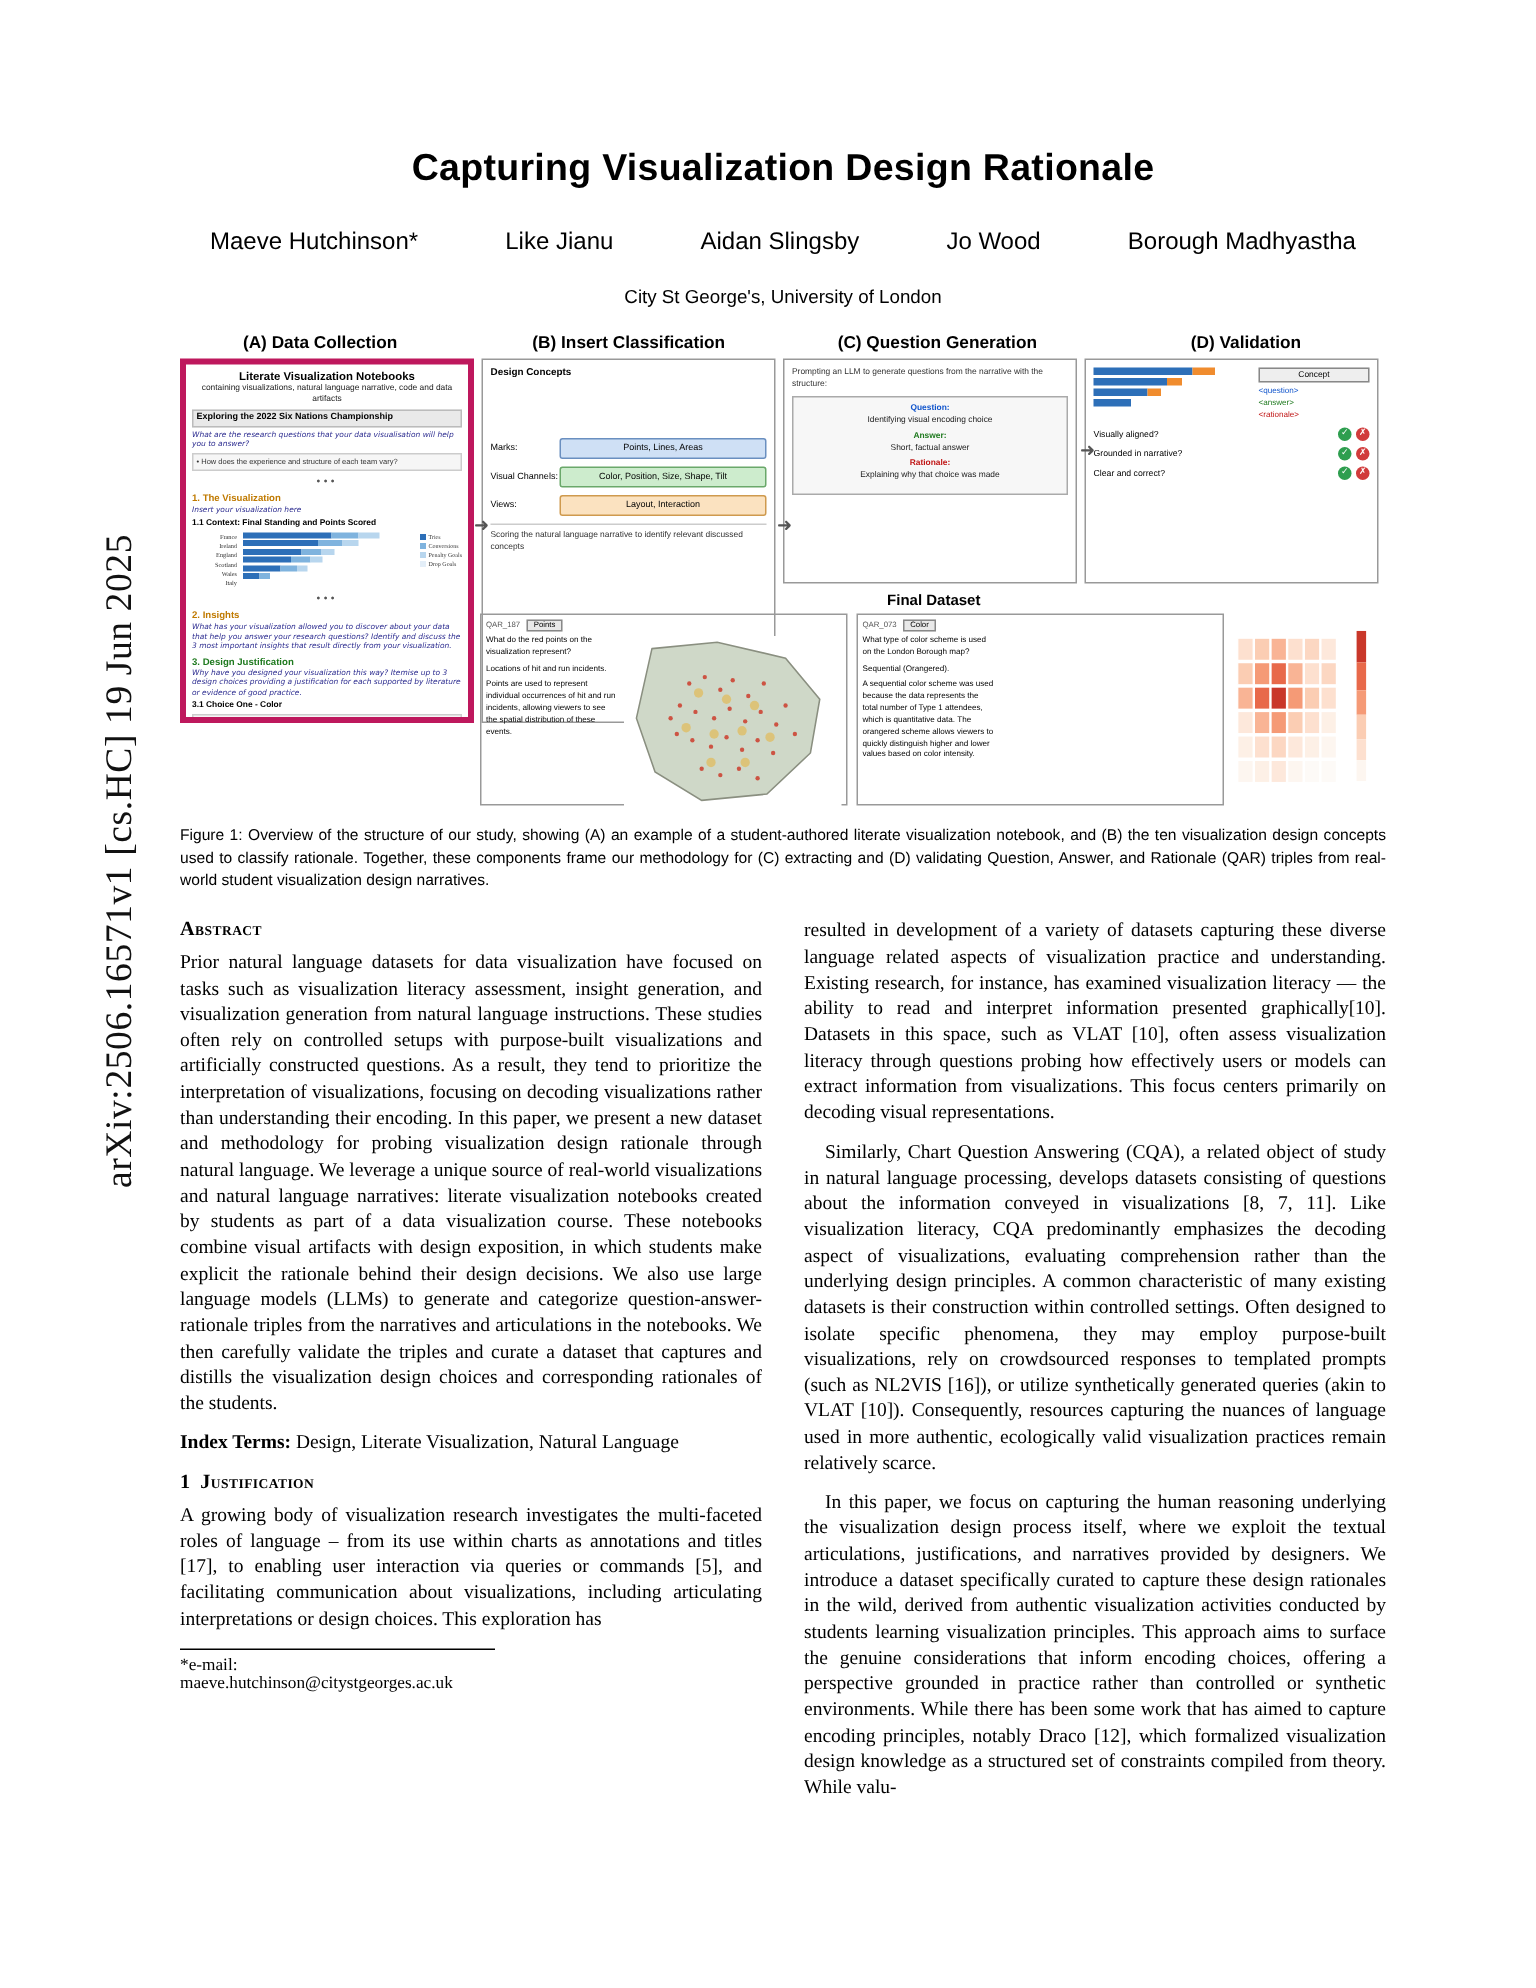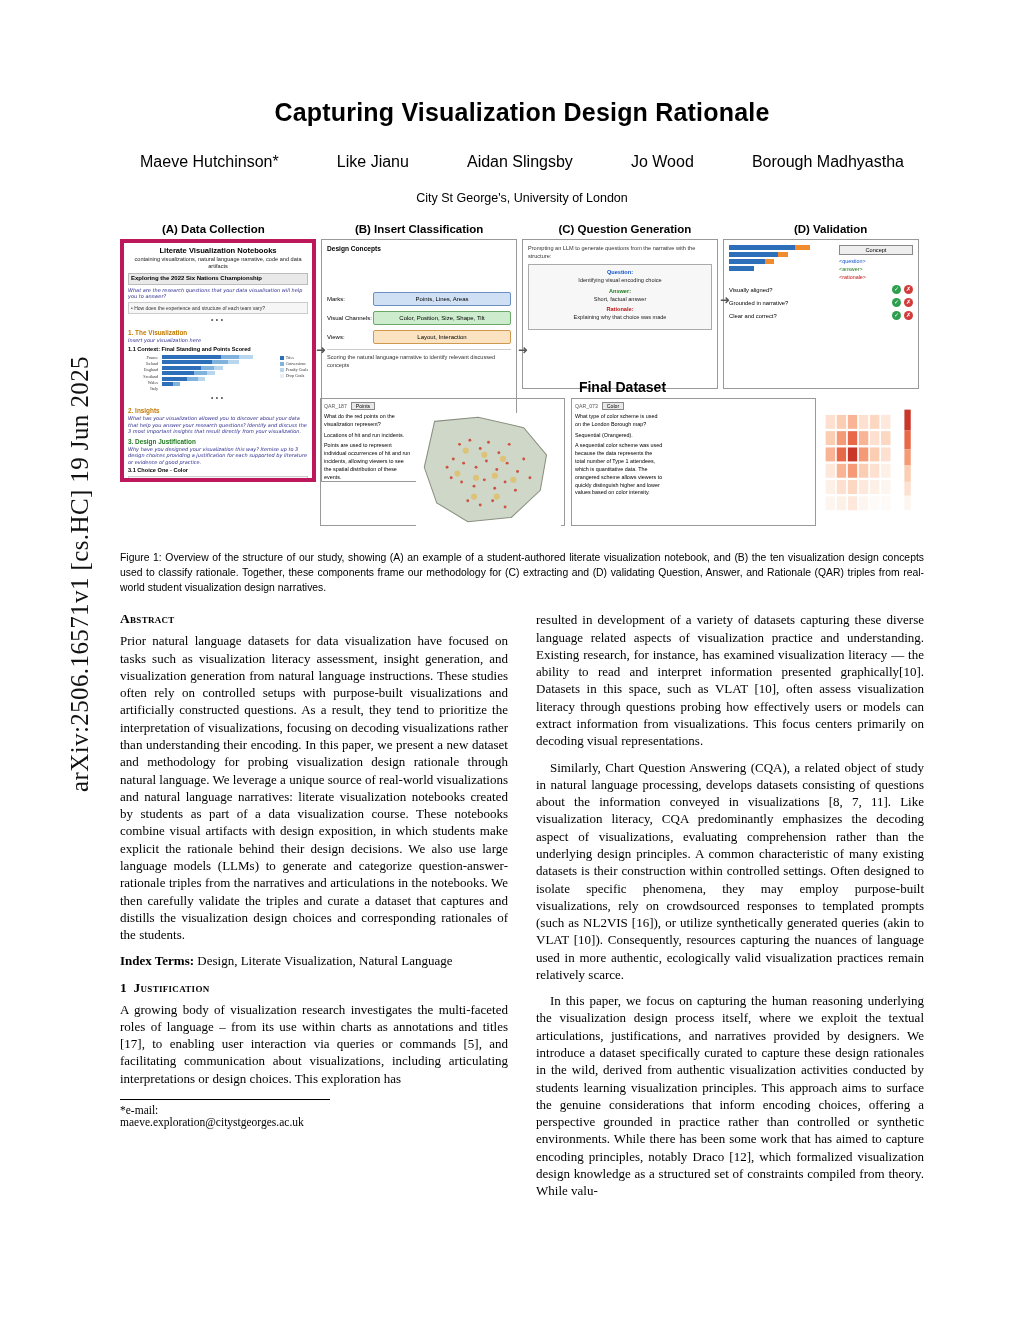--- a/index.html
+++ b/index.html
@@ -217,22 +217,22 @@
 
   .arrow {
     position:absolute;
     font-size:12px; color:#555;
   }
 
   .final-title {
     text-align:center;
     font-family:"Liberation Sans", sans-serif;
     font-weight:bold;
-    font-size:14px;
-    margin-top:4px;
+    font-size:10px;
+    margin-top:20px;
   }
   .final {
     display:flex; gap:6px; margin-top:3px;
   }
   .qar {
     border:1px solid #999;
     width:245px; box-sizing:border-box;
     padding:3px;
     font-family:"Liberation Sans", sans-serif;
     font-size:5.4px;
@@ -634,21 +634,21 @@
       <h2 class="head">Abstract</h2>
       <p class="body">Prior natural language datasets for data visualization have focused on tasks such as visualization literacy assessment, insight generation, and visualization generation from natural language instructions. These studies often rely on controlled setups with purpose-built visualizations and artificially constructed questions. As a result, they tend to prioritize the interpretation of visualizations, focusing on decoding visualizations rather than understanding their encoding. In this paper, we present a new dataset and methodology for probing visualization design rationale through natural language. We leverage a unique source of real-world visualizations and natural language narratives: literate visualization notebooks created by students as part of a data visualization course. These notebooks combine visual artifacts with design exposition, in which students make explicit the rationale behind their design decisions. We also use large language models (LLMs) to generate and categorize question-answer-rationale triples from the narratives and articulations in the notebooks. We then carefully validate the triples and curate a dataset that captures and distills the visualization design choices and corresponding rationales of the students.</p>
       <p class="terms">
         <b>Index Terms:</b>
         <span>Design, Literate Visualization, Natural Language</span>
       </p>
       <div class="secnum">
         <span>1</span>&nbsp;&nbsp;<span class="t">Justification</span>
       </div>
       <p class="body">A growing body of visualization research investigates the multi-faceted roles of language – from its use within charts as annotations and titles [17], to enabling user interaction via queries or commands [5], and facilitating communication about visualizations, including articulating interpretations or design choices. This exploration has</p>
-      <div class="footnote">*e-mail: maeve.exploration@citystgeorges.ac.uk</div>
+      <div class="footnote">*e-mail: maeve.hutchinson@citystgeorges.ac.uk</div>
     </div>
 
     <div class="col">
       <p class="body">resulted in development of a variety of datasets capturing these diverse language related aspects of visualization practice and understanding. Existing research, for instance, has examined visualization literacy — the ability to read and interpret information presented graphically[10]. Datasets in this space, such as VLAT [10], often assess visualization literacy through questions probing how effectively users or models can extract information from visualizations. This focus centers primarily on decoding visual representations.</p>
       <p class="body indent">Similarly, Chart Question Answering (CQA), a related object of study in natural language processing, develops datasets consisting of questions about the information conveyed in visualizations [8, 7, 11]. Like visualization literacy, CQA predominantly emphasizes the decoding aspect of visualizations, evaluating comprehension rather than the underlying design principles. A common characteristic of many existing datasets is their construction within controlled settings. Often designed to isolate specific phenomena, they may employ purpose-built visualizations, rely on crowdsourced responses to templated prompts (such as NL2VIS [16]), or utilize synthetically generated queries (akin to VLAT [10]). Consequently, resources capturing the nuances of language used in more authentic, ecologically valid visualization practices remain relatively scarce.</p>
       <p class="body indent">In this paper, we focus on capturing the human reasoning underlying the visualization design process itself, where we exploit the textual articulations, justifications, and narratives provided by designers. We introduce a dataset specifically curated to capture these design rationales in the wild, derived from authentic visualization activities conducted by students learning visualization principles. This approach aims to surface the genuine considerations that inform encoding choices, offering a perspective grounded in practice rather than controlled or synthetic environments. While there has been some work that has aimed to capture encoding principles, notably Draco [12], which formalized visualization design knowledge as a structured set of constraints compiled from theory. While valu-</p>
     </div>
   </div>
 </div>
 

